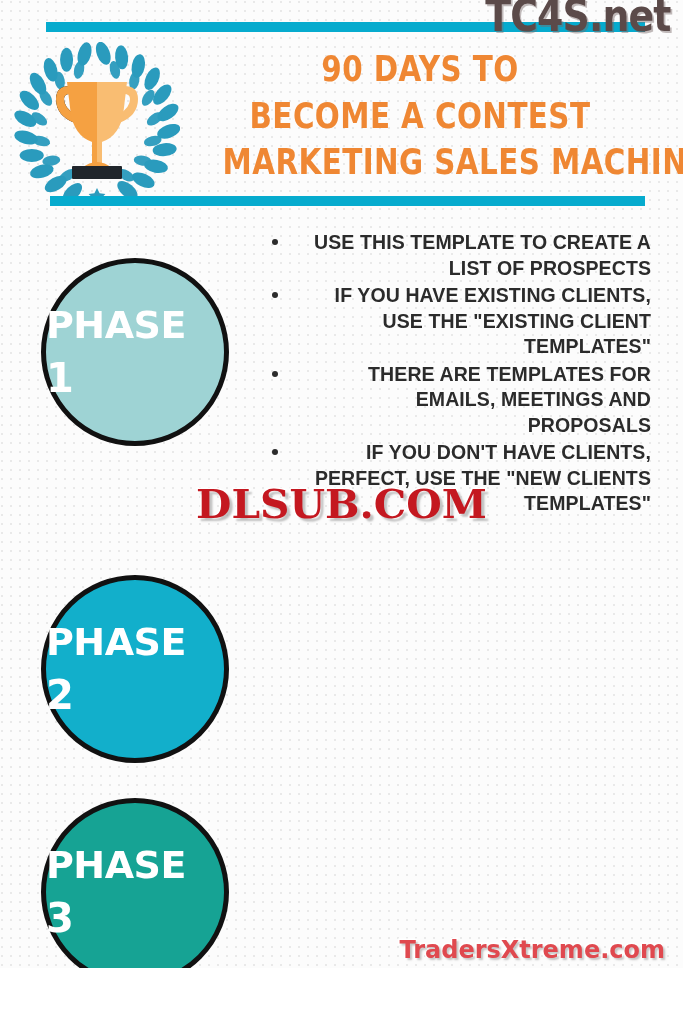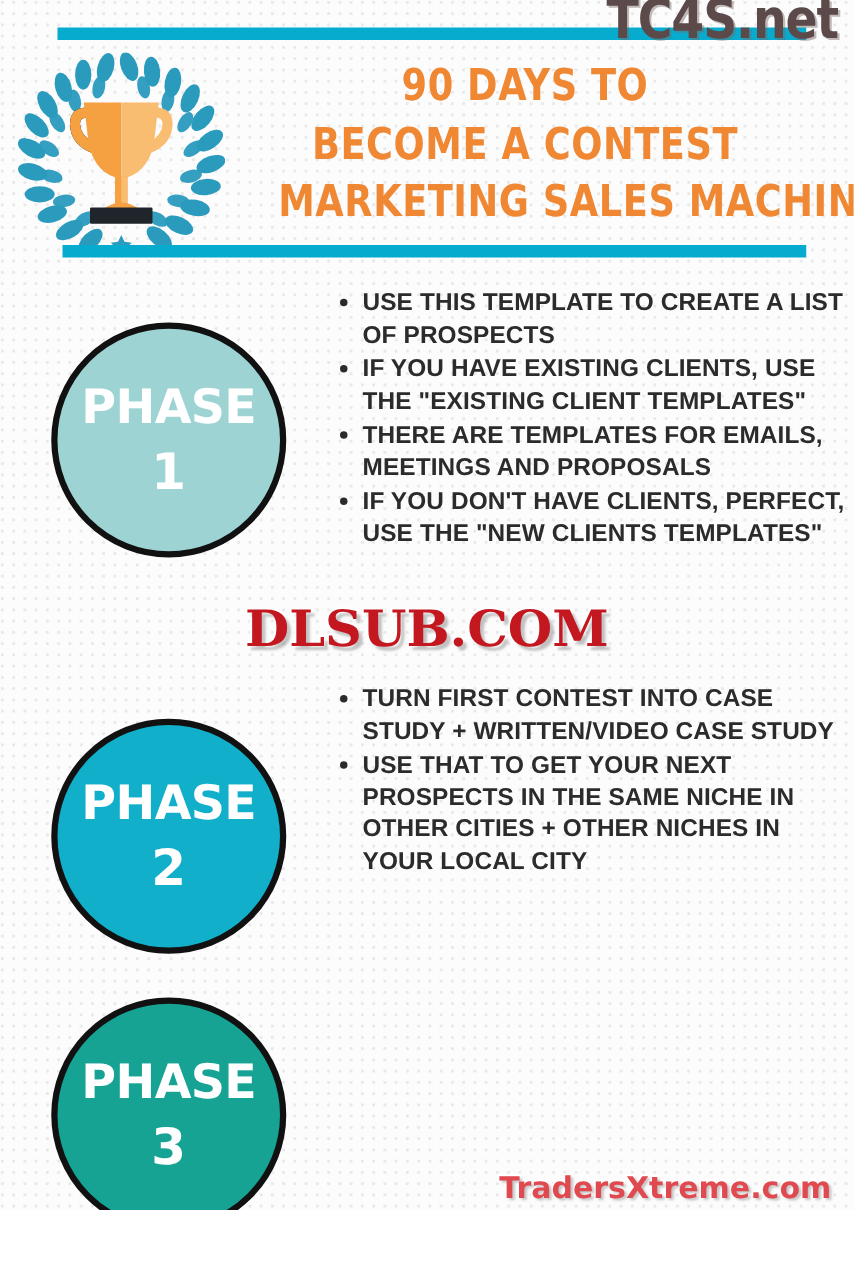--- a/index.html
+++ b/index.html
@@ -99,42 +99,42 @@
     padding-top: 30px;
   }
   .circle {
     width: 188px;
     height: 188px;
     border-radius: 50%;
     border: 5px solid #111111;
     box-sizing: border-box;
     display: flex;
     flex-direction: column;
-    align-items: center;
     justify-content: center;
     color: #ffffff;
     line-height: 1;
   }
   .circle .word {
     font-family: "DejaVu Sans", sans-serif;
     font-weight: bold;
     font-size: 38px;
     letter-spacing: -0.5px;
   }
   .circle .num {
     font-family: "DejaVu Sans", sans-serif;
     font-weight: bold;
     font-size: 40px;
     margin-top: 14px;
   }
 
   .bullets {
     flex: 1 1 auto;
-    padding-right: 7px;
+    padding-right: 32px;
     padding-top: 2px;
+    text-align: right;
   }
   .bullets ul {
     list-style: none;
     margin: 0;
     padding: 0;
   }
   .bullets li {
     position: relative;
     padding-left: 20px;
     margin: 0 0 2px 0;
@@ -376,26 +376,20 @@
 
   <div class="wm-mid">DLSUB.COM</div>
 
   <div class="phase-row phase-2">
     <div class="circle-wrap">
       <div class="circle" id="circle-2" style="background-color: rgb(18, 175, 203);">
         <span class="word">PHASE</span>
         <span class="num">2</span>
       </div>
     </div>
-    <div class="bullets">
-      <ul>
-        <li>TURN FIRST CONTEST INTO CASE STUDY + WRITTEN/VIDEO CASE STUDY</li>
-        <li>USE THAT TO GET YOUR NEXT PROSPECTS IN THE SAME NICHE IN OTHER CITIES + OTHER NICHES IN YOUR LOCAL CITY</li>
-      </ul>
-    </div>
   </div>
 
   <div class="phase-row phase-3">
     <div class="circle-wrap">
       <div class="circle" id="circle-3" style="background-color: rgb(22, 163, 148);">
         <span class="word">PHASE</span>
         <span class="num">3</span>
       </div>
     </div>
   </div>

